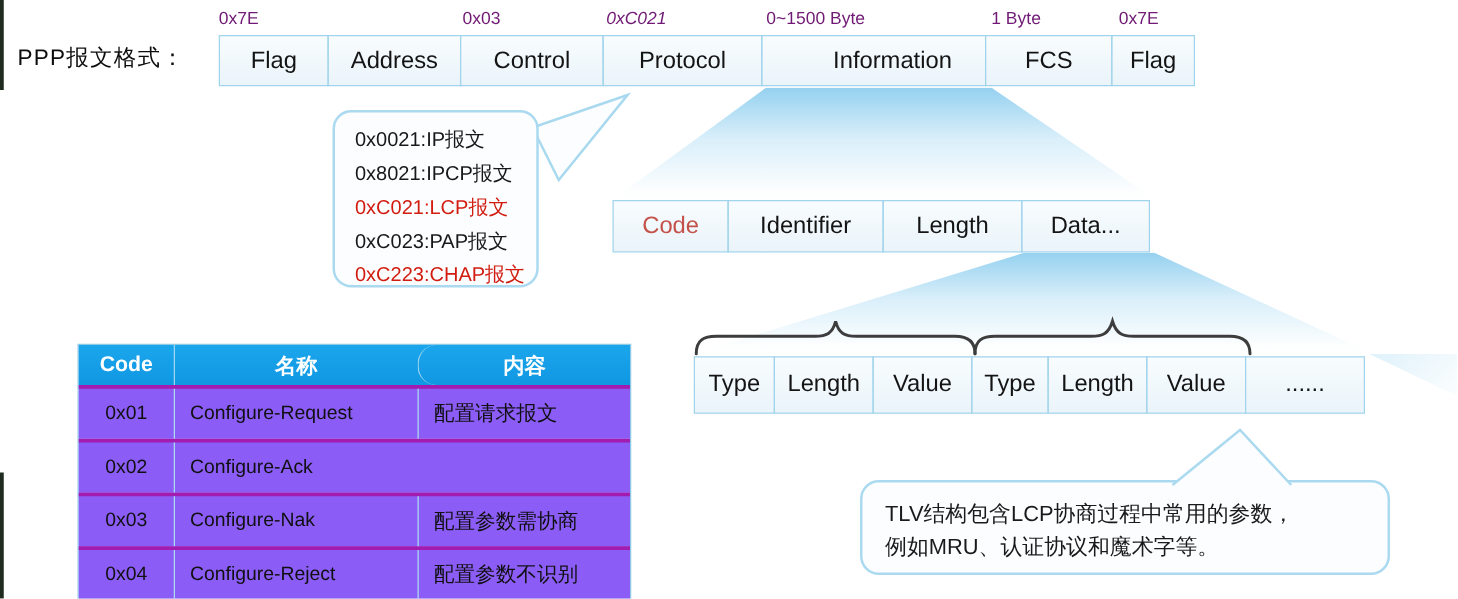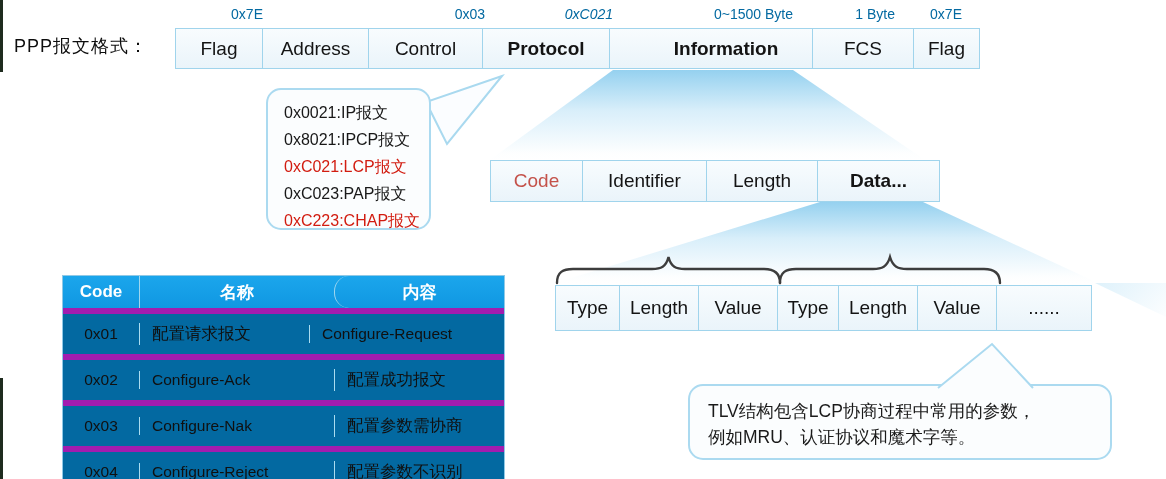--- a/index.html
+++ b/index.html
@@ -4,31 +4,31 @@
 <style>
   html,body{margin:0;padding:0;background:#fff;}
   body{font-family:"Liberation Sans","DejaVu Sans",sans-serif;}
   .stage{position:relative;width:1166px;height:479px;background:#ffffff;overflow:hidden;}
 
   .edge-bar{position:absolute;left:0;width:3px;background:#1e2b1e;}
 
   .page-title{position:absolute;left:14px;top:34px;font-size:18px;color:#0d0d0d;letter-spacing:1px;}
 
   .row{position:absolute;display:flex;}
-  .lbl-row span{display:inline-block;text-align:right;font-size:14px;color:#0369a1;}
+  .lbl-row span{display:inline-block;text-align:left;font-size:14px;color:#701a75;}
 
   .cellrow .cell{
     box-sizing:border-box;height:100%;
     border:1px solid #a0d4ec;margin-left:-1px;
     background:linear-gradient(180deg,#f8fcfe 0%,#eaf4fa 100%);
     display:flex;align-items:center;justify-content:center;
     font-size:19px;color:#141414;
   }
   .cellrow .cell:first-child{margin-left:0;}
-  .cell.bold{font-weight:bold;}
+  .cell.bold{font-weight:normal;}
   .cell.accent{color:#c4524a;}
 
   .funnel{position:absolute;pointer-events:none;}
   .funnel-fill{width:100%;height:100%;
     background:linear-gradient(180deg,rgba(140,205,238,0.92) 0%,rgba(185,225,246,0.55) 45%,rgba(235,247,252,0.12) 92%,rgba(255,255,255,0) 100%);}
 
   .callout{position:absolute;box-sizing:border-box;background:#fbfdfe;border:2px solid #abdaf0;border-radius:15px;}
   .callout .line{white-space:nowrap;}
   .proto-callout{padding:9px 0 0 16px;}
   .proto-callout .line{font-size:16px;line-height:27px;color:#181818;}
@@ -36,21 +36,21 @@
   .tlv-callout{padding:12px 0 0 18px;}
   .tlv-callout .line{font-size:17.5px;line-height:26px;color:#1a1a1a;}
 
   .svg-abs{position:absolute;}
 
   .ctable{position:absolute;left:62px;top:275px;border:1px solid #90c9e6;border-collapse:collapse;}
   .ctable .hrow{display:flex;height:32px;background:linear-gradient(180deg,#1ba6ec,#1097e2);}
   .ctable .hcell{box-sizing:border-box;display:flex;align-items:center;justify-content:center;
     color:#fff;font-weight:bold;font-size:17px;border-left:1px solid #9fd6ef;}
   .ctable .hcell:first-child{border-left:none;}
-  .ctable .brow{display:flex;height:40px;background:#0369a1;border-top:6px solid #a21caf;align-items:center;}
+  .ctable .brow{display:flex;height:40px;background:#8b5cf6;border-top:3px solid #a21caf;}
   .ctable .bcell{box-sizing:border-box;display:flex;align-items:center;font-size:15.5px;color:#101010;border-left:1px solid #aadcf0;}
   .ctable .bcell:first-child{border-left:none;justify-content:center;}
   .ctable .bcell.padded{padding-left:12px;}
   .ctable .bcell.cjk{font-size:16.5px;}
 </style>
 </head>
 <body>
 
 <div class="stage">
 
@@ -67,21 +67,21 @@
     <span style="width:180px;">0~1500 Byte</span>
     <span style="width:102px;">1 Byte</span>
     <span style="width:67px;">0x7E</span>
   </div>
 
   <div class="row cellrow" style="left:175px;top:28px;height:41px;">
     <div class="cell" style="width:88px;">Flag</div>
     <div class="cell" style="width:107px;">Address</div>
     <div class="cell" style="width:115px;">Control</div>
     <div class="cell bold" style="width:128px;">Protocol</div>
-    <div class="cell bold" style="width:204px;padding-left:30px;">Information</div>
+    <div class="cell bold" style="width:180px;padding-left:30px;">Information</div>
     <div class="cell" style="width:102px;">FCS</div>
     <div class="cell" style="width:67px;">Flag</div>
   </div>
 
   <div class="funnel" style="left:490px;top:70px;width:435px;height:90px;">
     <div class="funnel-fill" style="clip-path:polygon(123px 0,303px 0,435px 90px,0 90px);"></div>
   </div>
 
   <div class="funnel" style="left:555px;top:202px;width:543px;height:81px;">
     <div class="funnel-fill" style="clip-path:polygon(265px 0,368px 0,543px 81px,0 81px);"></div>
@@ -99,21 +99,21 @@
     <div class="line">0x8021:IPCP报文</div>
     <div class="line red">0xC021:LCP报文</div>
     <div class="line">0xC023:PAP报文</div>
     <div class="line red">0xC223:CHAP报文</div>
   </div>
 
   <div class="row cellrow" style="left:490px;top:160px;height:42px;">
     <div class="cell accent" style="width:93px;">Code</div>
     <div class="cell" style="width:125px;">Identifier</div>
     <div class="cell" style="width:112px;">Length</div>
-    <div class="cell bold" style="width:123px;">Data...</div>
+    <div class="cell bold" style="width:103px;">Data...</div>
   </div>
 
   <svg class="svg-abs" style="left:555px;top:253px;" width="447" height="32">
     <path d="M2,30 C2,19 8,16 18,16 L97,16 C106,16 111,14 113.5,4 C116,14 121,16 130,16 L209,16 C218,16 225,19 225,30" fill="none" stroke="#3d3d3d" stroke-width="2.4" stroke-linecap="round"></path>
     <path d="M225,30 C225,19 231,16 241,16 L318,16 C327,16 332,14 335,4 C338,14 343,16 352,16 L429,16 C438,16 445,19 445,30" fill="none" stroke="#3d3d3d" stroke-width="2.4" stroke-linecap="round"></path>
   </svg>
 
   <div class="row cellrow" style="left:555px;top:285px;height:46px;">
     <div class="cell" style="width:65px;">Type</div>
     <div class="cell" style="width:80px;">Length</div>
@@ -135,27 +135,26 @@
   </svg>
 
   <div class="ctable">
     <div class="hrow">
       <div class="hcell" style="width:76px;">Code</div>
       <div class="hcell" style="width:195px;">名称</div>
       <div class="hcell" style="width:170px;border-radius:15px;">内容</div>
     </div>
     <div class="brow">
       <div class="bcell" style="width:76px;">0x01</div>
+      <div class="bcell padded" style="width:195px;">Configure-Request</div>
       <div class="bcell padded cjk" style="width:170px;">配置请求报文</div>
-      <div class="bcell padded" style="width:195px;">Configure-Request</div>
     </div>
     <div class="brow">
       <div class="bcell" style="width:76px;">0x02</div>
       <div class="bcell padded" style="width:195px;">Configure-Ack</div>
-      <div class="bcell padded cjk" style="width:170px;">配置成功报文</div>
     </div>
     <div class="brow">
       <div class="bcell" style="width:76px;">0x03</div>
       <div class="bcell padded" style="width:195px;">Configure-Nak</div>
       <div class="bcell padded cjk" style="width:170px;">配置参数需协商</div>
     </div>
     <div class="brow">
       <div class="bcell" style="width:76px;">0x04</div>
       <div class="bcell padded" style="width:195px;">Configure-Reject</div>
       <div class="bcell padded cjk" style="width:170px;">配置参数不识别</div>

